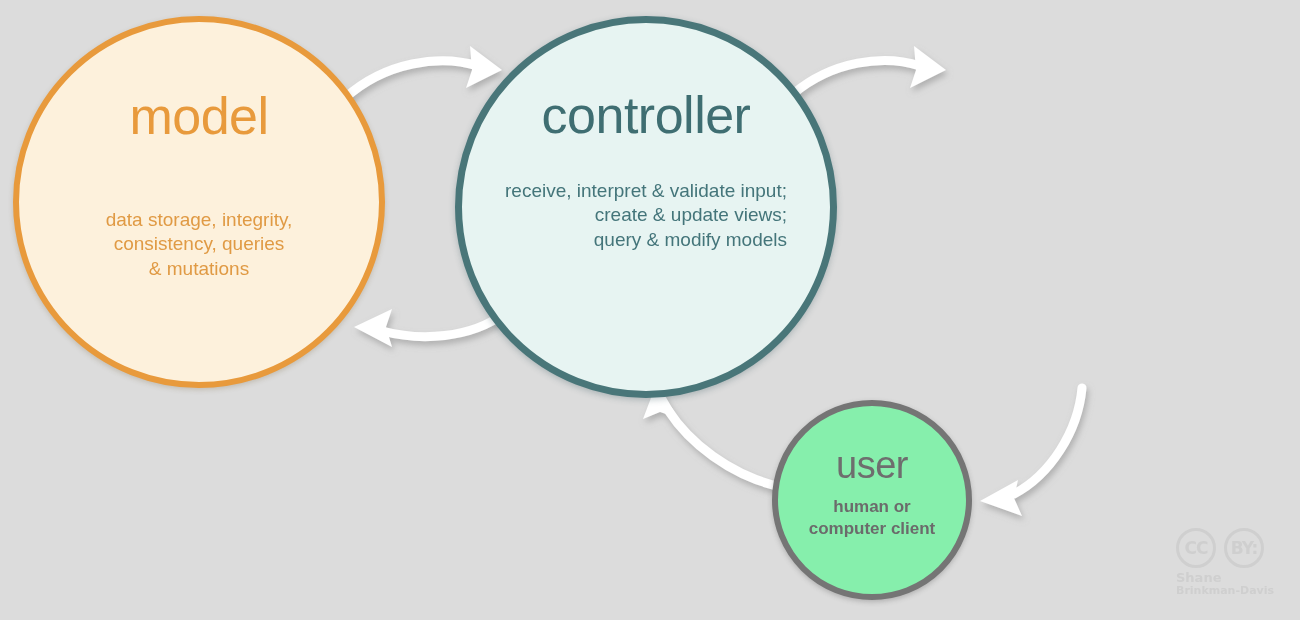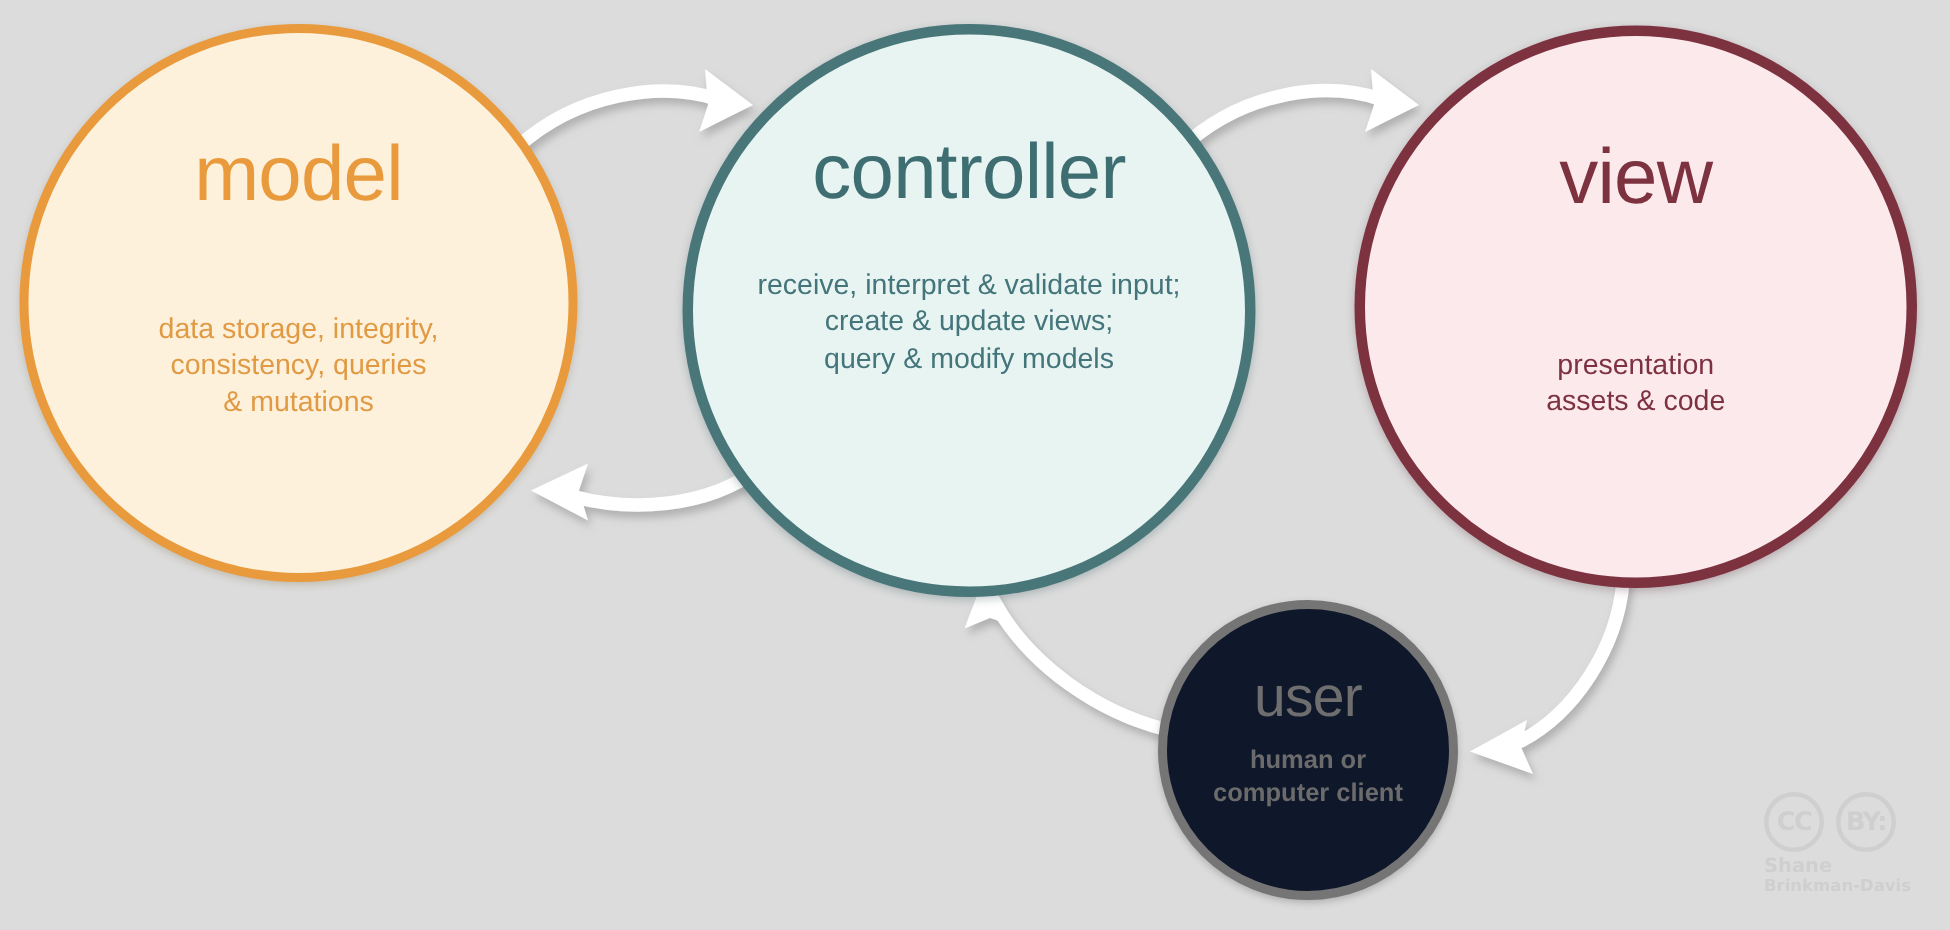--- a/index.html
+++ b/index.html
@@ -61,20 +61,21 @@
     margin-top: 66px;
   }
 
   
   #node-controller {
     left: 455px; top: 16px;
     width: 382px; height: 382px;
     background: #e7f4f2;
     border: 7px solid #497679;
     box-shadow: 0 2px 6px rgba(60,90,95,0.3);
+    text-align: right;
   }
   #node-controller .node-title {
     color: #3f6e72;
     font-size: 52px;
     margin-top: 66px;
   }
   #node-controller .node-desc {
     color: #44757a;
     font-size: 19px;
     margin-top: 38px;
@@ -96,21 +97,21 @@
   #node-view .node-desc {
     color: #7d3240;
     font-size: 19px;
     margin-top: 88px;
   }
 
   
   #node-user {
     left: 772px; top: 400px;
     width: 200px; height: 200px;
-    background: #0f172a;
+    background: #86efac;
     border: 6px solid #757575;
     box-shadow: 0 2px 5px rgba(80,80,80,0.3);
   }
   #node-user .node-title {
     color: #6e6e6e;
     font-size: 38px;
     margin-top: 40px;
   }
   #node-user .node-desc {
     color: #6b6b6b;
@@ -200,25 +201,20 @@
 &amp; mutations</div>
   </div>
 
   <div class="node" id="node-controller">
     <div class="node-title">controller</div>
     <div class="node-desc" style="white-space: pre-line;">receive, interpret &amp; validate input;
 create &amp; update views;
 query &amp; modify models</div>
   </div>
 
-  <div class="node" id="node-view">
-    <div class="node-title">view</div>
-    <div class="node-desc" style="white-space: pre-line;">presentation
-assets &amp; code</div>
-  </div>
 
   <div class="node" id="node-user">
     <div class="node-title">user</div>
     <div class="node-desc" style="white-space: pre-line;">human or
 computer client</div>
   </div>
 
   <div id="license-badge">
     <div class="cc-marks">
       <div class="cc-mark">CC</div>

